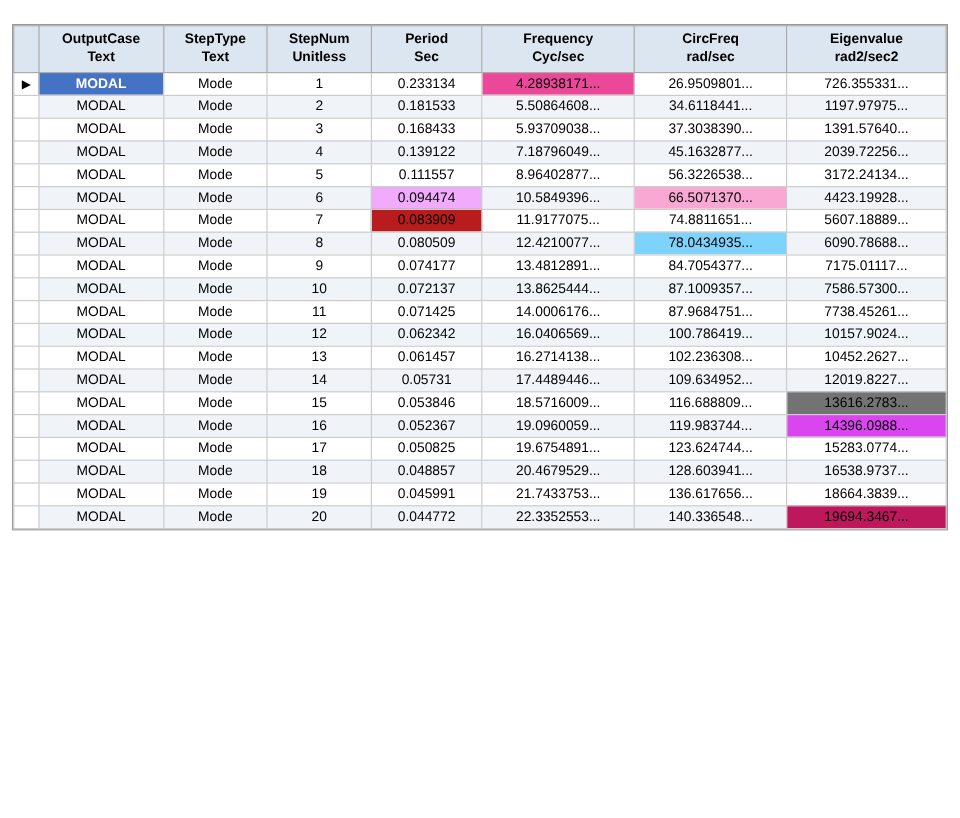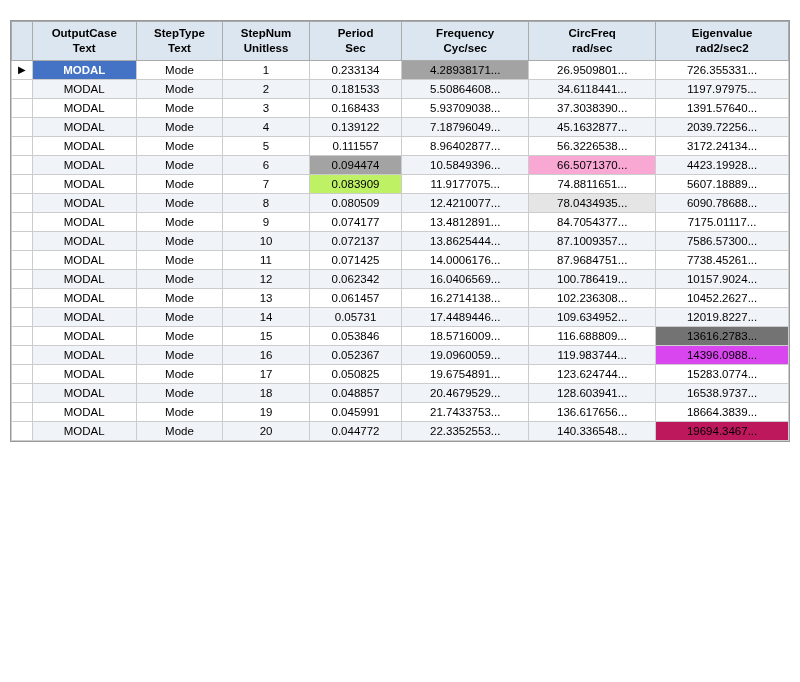--- a/index.html
+++ b/index.html
@@ -74,21 +74,21 @@
         <th style="width:115px;">Eigenvalue<br>rad2/sec2</th>
       </tr>
     </thead>
     <tbody id="table-body">
     <tr>
           <td style="background: rgb(255, 255, 255); width: 18px; padding: 3px 2px; font-size: 10px;">▶</td>
           <td class="highlighted-cell">MODAL</td>
           <td style="background: rgb(255, 255, 255);">Mode</td>
           <td style="background: rgb(255, 255, 255);">1</td>
           <td style="background: rgb(255, 255, 255);">0.233134</td>
-          <td style="background: #a3a3a3;">4.28938171...</td>
+          <td style="background: #ec4899;">4.28938171...</td>
           <td style="background: rgb(255, 255, 255);">26.9509801...</td>
           <td style="background: rgb(255, 255, 255);">726.355331...</td>
         </tr>
         <tr>
           <td style="background: rgb(255, 255, 255); width: 18px; padding: 3px 2px;"></td>
           <td style="background: rgb(240, 244, 248);">MODAL</td>
           <td style="background: rgb(240, 244, 248);">Mode</td>
           <td style="background: rgb(240, 244, 248);">2</td>
           <td style="background: rgb(240, 244, 248);">0.181533</td>
           <td style="background: rgb(240, 244, 248);">5.50864608...</td>
@@ -123,43 +123,43 @@
           <td style="background: rgb(255, 255, 255);">0.111557</td>
           <td style="background: rgb(255, 255, 255);">8.96402877...</td>
           <td style="background: rgb(255, 255, 255);">56.3226538...</td>
           <td style="background: rgb(255, 255, 255);">3172.24134...</td>
         </tr>
         <tr>
           <td style="background: rgb(255, 255, 255); width: 18px; padding: 3px 2px;"></td>
           <td style="background: rgb(240, 244, 248);">MODAL</td>
           <td style="background: rgb(240, 244, 248);">Mode</td>
           <td style="background: rgb(240, 244, 248);">6</td>
-          <td style="background: #a3a3a3;">0.094474</td>
+          <td style="background: #f0abfc;">0.094474</td>
           <td style="background: rgb(240, 244, 248);">10.5849396...</td>
           <td style="background: #f9a8d4;">66.5071370...</td>
           <td style="background: rgb(240, 244, 248);">4423.19928...</td>
         </tr>
         <tr>
           <td style="background: rgb(255, 255, 255); width: 18px; padding: 3px 2px;"></td>
           <td style="background: rgb(255, 255, 255);">MODAL</td>
           <td style="background: rgb(255, 255, 255);">Mode</td>
           <td style="background: rgb(255, 255, 255);">7</td>
-          <td style="background: #bef264;">0.083909</td>
+          <td style="background: #b91c1c;">0.083909</td>
           <td style="background: rgb(255, 255, 255);">11.9177075...</td>
           <td style="background: rgb(255, 255, 255);">74.8811651...</td>
           <td style="background: rgb(255, 255, 255);">5607.18889...</td>
         </tr>
         <tr>
           <td style="background: rgb(255, 255, 255); width: 18px; padding: 3px 2px;"></td>
           <td style="background: rgb(240, 244, 248);">MODAL</td>
           <td style="background: rgb(240, 244, 248);">Mode</td>
           <td style="background: rgb(240, 244, 248);">8</td>
           <td style="background: rgb(240, 244, 248);">0.080509</td>
           <td style="background: rgb(240, 244, 248);">12.4210077...</td>
-          <td style="background: #e5e5e5;">78.0434935...</td>
+          <td style="background: #7dd3fc;">78.0434935...</td>
           <td style="background: rgb(240, 244, 248);">6090.78688...</td>
         </tr>
         <tr>
           <td style="background: rgb(255, 255, 255); width: 18px; padding: 3px 2px;"></td>
           <td style="background: rgb(255, 255, 255);">MODAL</td>
           <td style="background: rgb(255, 255, 255);">Mode</td>
           <td style="background: rgb(255, 255, 255);">9</td>
           <td style="background: rgb(255, 255, 255);">0.074177</td>
           <td style="background: rgb(255, 255, 255);">13.4812891...</td>
           <td style="background: rgb(255, 255, 255);">84.7054377...</td>

